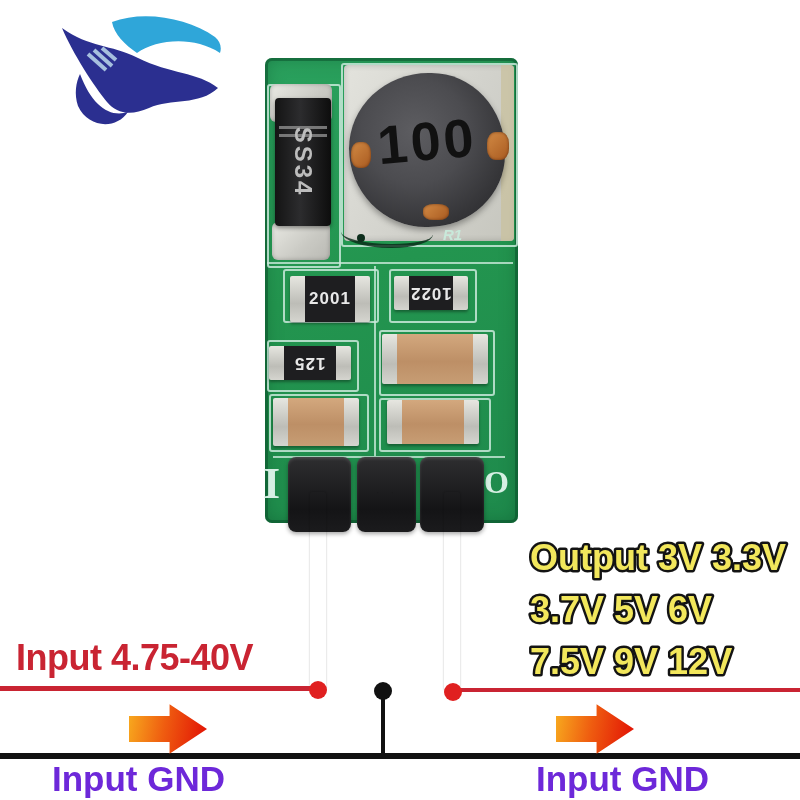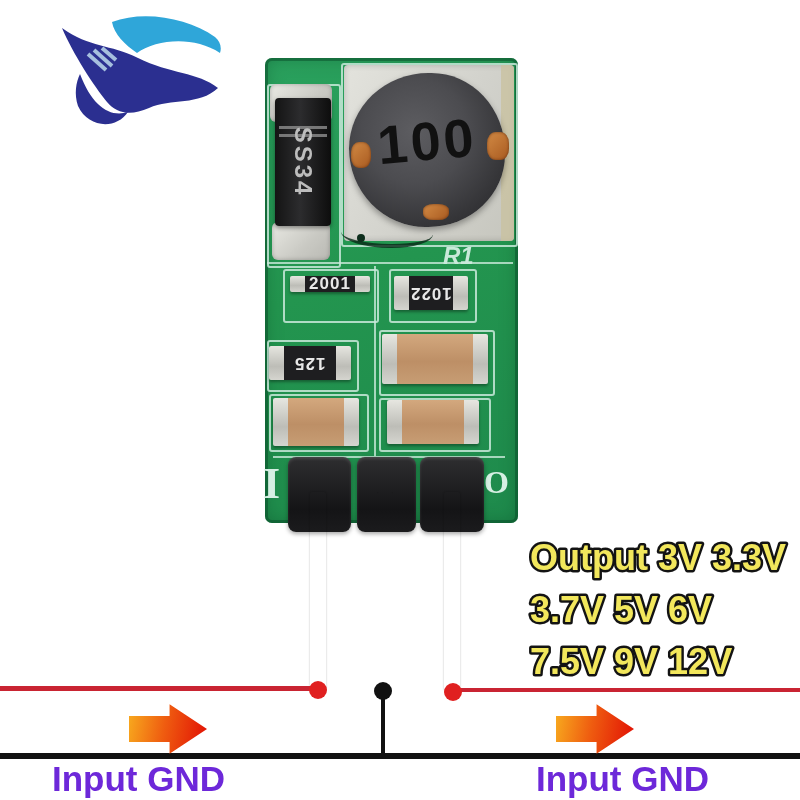--- a/index.html
+++ b/index.html
@@ -27,21 +27,21 @@
   .diode-band{position:absolute;left:4px;width:48px;height:3px;background:#8f8f8f;opacity:.8;}
   .diode-label{position:absolute;left:50%;top:50%;transform:translate(-50%,-50%) rotate(90deg);
        color:#bdbdbd;font-size:24px;font-weight:bold;letter-spacing:3px;white-space:nowrap;}
   .inductor{position:absolute;left:84px;top:15px;width:156px;height:154px;
        border-radius:52% 48% 50% 50% / 50% 52% 48% 52%;
        background:radial-gradient(circle at 42% 38%, #5d5d61 0%, #4c4c50 40%, #353538 72%, #232326 100%);
        box-shadow:0 3px 6px rgba(0,0,0,.35);}
   .ind-label{position:absolute;left:50%;top:44%;transform:translate(-50%,-50%) rotate(-5deg);
        font-size:54px;font-weight:bold;color:#111;letter-spacing:3px;}
   .copper{position:absolute;background:linear-gradient(135deg,#d28a44,#a85a20);border-radius:40%;box-shadow:inset 0 0 3px rgba(60,20,0,.6);}
-  .r1-label{position:absolute;left:178px;top:184px;color:#c9e9da;font-size:24px;font-weight:bold;font-style:italic;}
+  .r1-label{position:absolute;left:178px;top:168px;color:#c9e9da;font-size:15px;font-weight:bold;font-style:italic;}
   .dark-trace{position:absolute;left:76px;top:160px;width:92px;height:26px;border:none;
        border-bottom:4px solid rgba(8,40,22,.8);border-radius:0 0 45% 55%;}
   .via{position:absolute;left:92px;top:176px;width:8px;height:8px;background:#0d2e1c;border-radius:50%;}
   .chip{position:absolute;display:flex;border-radius:2px;overflow:hidden;box-shadow:0 2px 3px rgba(0,0,0,.35);}
   .chip .cap-end{width:15px;background:linear-gradient(180deg,#e6e6e0,#bdbdb7 60%,#d5d5cf);}
   .chip .res-body{flex:1;background:#1e1e20;color:#e8e8e8;display:flex;align-items:center;justify-content:center;
        font-size:17px;font-weight:bold;letter-spacing:1px;}
   .chip .cer-body{flex:1;background:linear-gradient(180deg,#d3a87e,#bd8f66 55%,#c79d74);}
   .flip{transform:rotate(180deg);}
   .silk-letter{position:absolute;color:#d6efe3;font-family:"Liberation Serif", serif;font-weight:bold;}
@@ -109,21 +109,21 @@
       <span class="ind-label">100</span>
     </div>
     <div class="copper" style="left:86px;top:84px;width:20px;height:26px;"></div>
     <div class="copper" style="left:222px;top:74px;width:22px;height:28px;"></div>
     <div class="copper" style="left:158px;top:146px;width:26px;height:16px;"></div>
 
     <div class="dark-trace"></div>
     <div class="via"></div>
     <div class="r1-label">R1</div>
 
-    <div class="chip" style="left:25px;top:218px;width:80px;height:16px;">
+    <div class="chip" style="left:25px;top:218px;width:80px;height:46px;">
       <div class="cap-end"></div>
       <div class="res-body">
           <span>2001</span>
         </div>
       <div class="cap-end"></div>
     </div>
     <div class="chip" style="left:129px;top:218px;width:74px;height:34px;">
       <div class="cap-end"></div>
       <div class="res-body">
           <span class="flip">1022</span>
@@ -171,20 +171,21 @@
   <div class="line" style="left:381px;top:691px;width:4px;height:66px;background:#111;"></div>
   <div class="line" style="left:0;top:753px;width:800px;height:6px;background:#111;"></div>
 
   <div class="dot" style="left:309px;top:681px;background:#e02020;"></div>
   <div class="dot" style="left:374px;top:682px;background:#111;"></div>
   <div class="dot" style="left:444px;top:683px;background:#e02020;"></div>
 
   <div class="arrow" style="left:129px;top:701px;"></div>
   <div class="arrow" style="left:556px;top:701px;"></div>
 
+  <div class="input-label">Input 4.75-40V</div>
 
   <svg class="abs" style="left:524px;top:528px;" width="276" height="162">
     <g font-family="Liberation Sans, sans-serif" font-size="36" font-weight="bold" fill="#f2e75c" stroke="#131313" stroke-width="5" paint-order="stroke" stroke-linejoin="round">
       <text x="6" y="42">Output 3V 3.3V</text>
       <text x="6" y="94">3.7V 5V 6V</text>
       <text x="6" y="146">7.5V 9V 12V</text>
     </g>
   </svg>
 
   <div class="gnd-label" style="left:52px;">Input GND</div>

